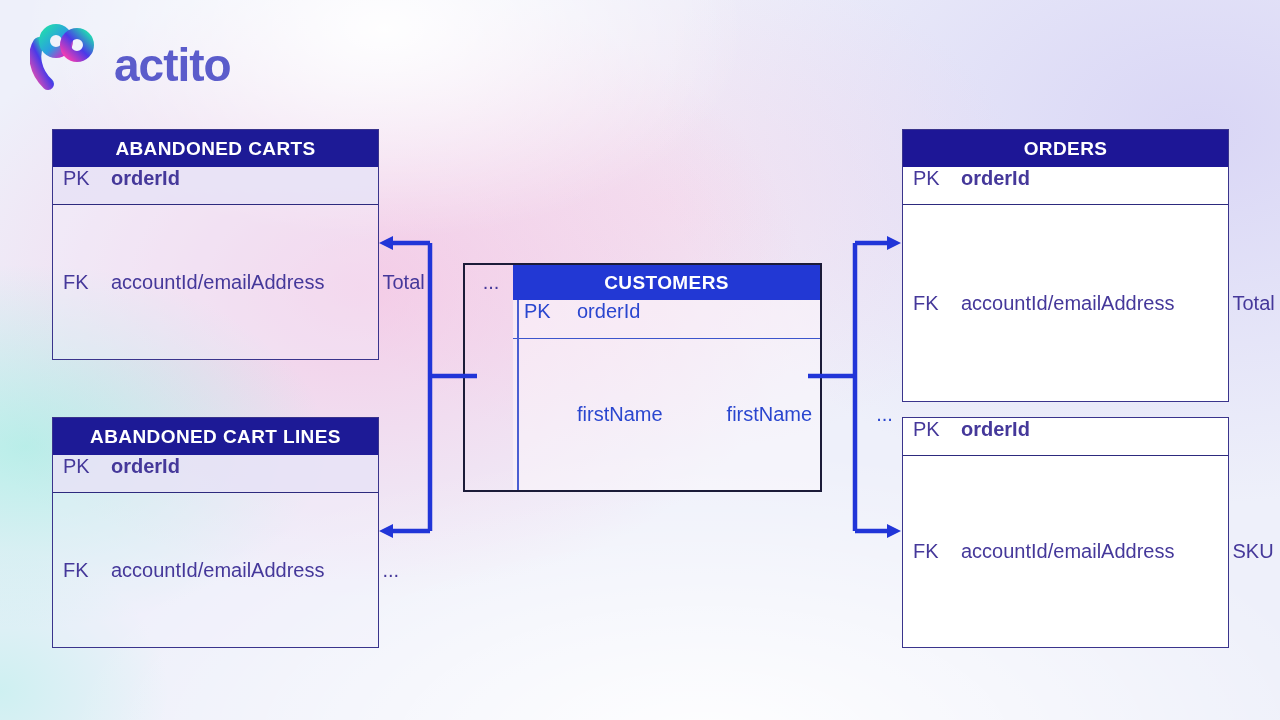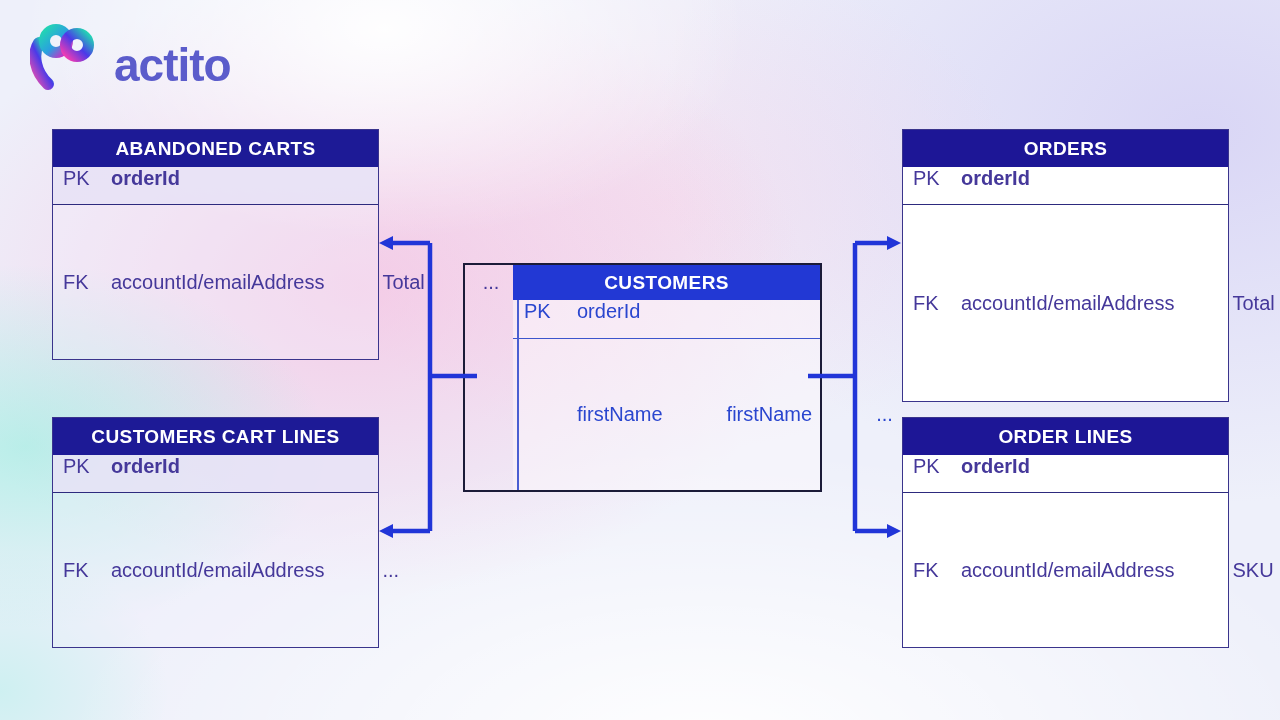--- a/index.html
+++ b/index.html
@@ -114,21 +114,21 @@
     <div class="brow indent">
       <span class="fname">Total</span>
     </div>
     <div class="brow indent">
       <span class="fname">...</span>
     </div>
   </div>
 </div>
 
 <div class="entity t-purple" id="abandoned-cart-lines">
-  <div class="hdr">CUSTOMERS CART LINES</div>
+  <div class="hdr">ABANDONED CART LINES</div>
   <div class="pkrow">
     <span class="rlabel">PK</span>
     <span class="fname bold">orderId</span>
   </div>
   <div class="ebody">
     <div class="brow">
       <span class="rlabel">FK</span>
       <span class="fname">accountId/emailAddress</span>
     </div>
     <div class="brow indent">
@@ -171,21 +171,20 @@
     <div class="brow indent">
       <span class="fname">Total</span>
     </div>
     <div class="brow indent">
       <span class="fname">...</span>
     </div>
   </div>
 </div>
 
 <div class="entity t-white" id="order-lines">
-  <div class="hdr">ORDER LINES</div>
   <div class="pkrow">
     <span class="rlabel">PK</span>
     <span class="fname bold">orderId</span>
   </div>
   <div class="ebody">
     <div class="brow">
       <span class="rlabel">FK</span>
       <span class="fname">accountId/emailAddress</span>
     </div>
     <div class="brow indent">

